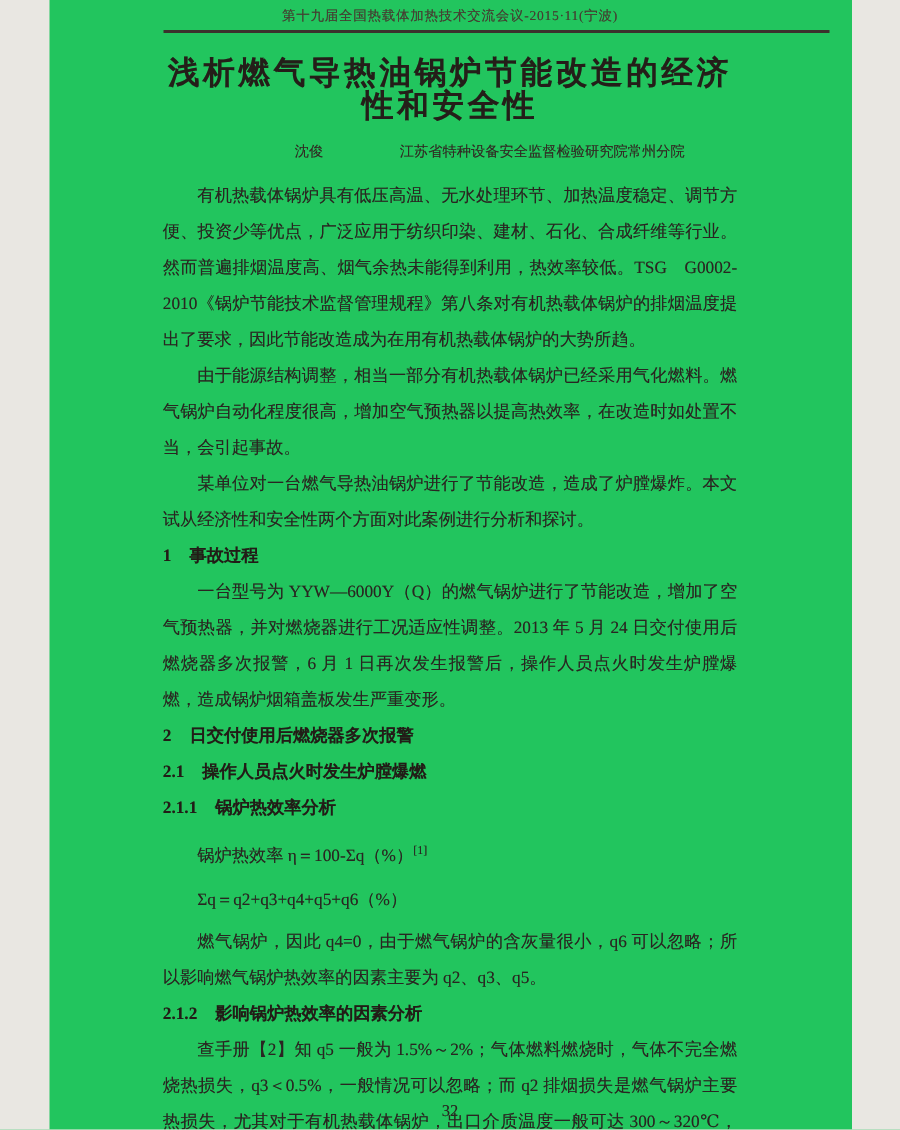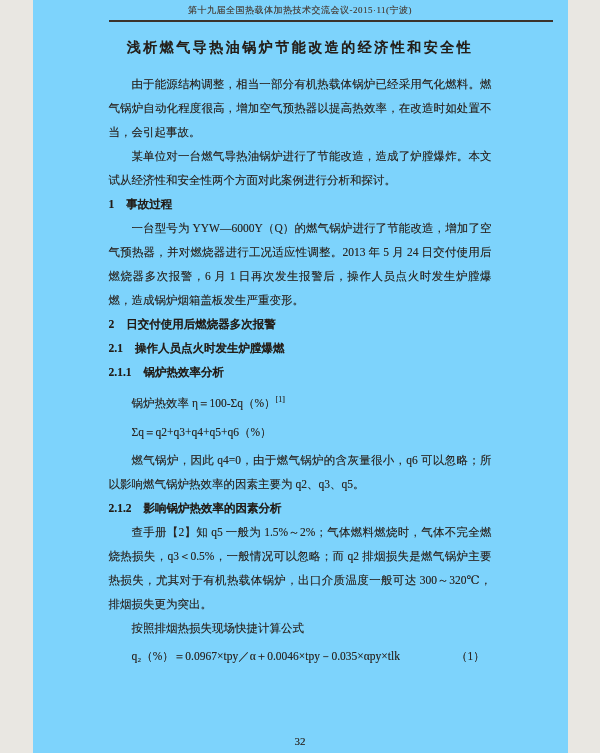--- a/index.html
+++ b/index.html
@@ -1,20 +1,20 @@
 <!DOCTYPE html>
 <html><head>
 <meta charset="utf-8">
 <style>
   html,body{margin:0;padding:0;background:#e9e7e2;}
   .page{
     position:relative;
     width:535px;height:753px;
     margin:0 auto;
-    background:#7dd3fc;
+    background:#22c55e;
     overflow:hidden;
     font-family:"Liberation Serif","DejaVu Serif",serif;
     color:#2a2522;
     text-shadow:0 0 0.4px rgba(40,30,20,0.45);
   }
   .content{padding:4px 76px 0 76px;}
   .journal-header{
     text-align:center;
     font-size:9px;
     letter-spacing:0.5px;
@@ -22,21 +22,21 @@
     line-height:13px;
   }
   .header-rule{
     width:444px;height:2px;
     margin:3px auto 0 auto;
     background:#3b332c;
   }
   .paper-title{
     margin:15px 0 0 0;
     text-align:center;
-    font-size:14px;
+    font-size:21px;
     font-weight:bold;
     letter-spacing:2.5px;
     color:#241e19;
     line-height:22px;
   }
   .authors{margin:13px 0 0 88px;font-size:9.5px;line-height:17px;color:#332b25;}
   .author-row{display:flex;}
   .author-name{width:34px;flex:none;}
   .author-affil{margin-left:36px;}
   .body{margin-top:8px;font-size:11.5px;line-height:24px;text-align:justify;}
@@ -56,23 +56,28 @@
 
 <div class="page">
   <div class="content">
 
     <div class="journal-header">第十九届全国热载体加热技术交流会议-2015·11(宁波)</div>
     <div class="header-rule"></div>
 
     <h1 class="paper-title">浅析燃气导热油锅炉节能改造的经济性和安全性</h1>
 
     <div class="authors">
+      <div class="author-row">
+        <span class="author-name">沈俊</span>
+        <span class="author-affil">江苏省特种设备安全监督检验研究院常州分院</span>
+      </div>
     </div>
 
     <div class="body">
+      <p>有机热载体锅炉具有低压高温、无水处理环节、加热温度稳定、调节方便、投资少等优点，广泛应用于纺织印染、建材、石化、合成纤维等行业。然而普遍排烟温度高、烟气余热未能得到利用，热效率较低。TSG　G0002-2010《锅炉节能技术监督管理规程》第八条对有机热载体锅炉的排烟温度提出了要求，因此节能改造成为在用有机热载体锅炉的大势所趋。</p>
       <p>由于能源结构调整，相当一部分有机热载体锅炉已经采用气化燃料。燃气锅炉自动化程度很高，增加空气预热器以提高热效率，在改造时如处置不当，会引起事故。</p>
       <p>某单位对一台燃气导热油锅炉进行了节能改造，造成了炉膛爆炸。本文试从经济性和安全性两个方面对此案例进行分析和探讨。</p>
 
       <h3><span class="sec-num">1</span><span>事故过程</span></h3>
 
       <p>一台型号为 YYW—6000Y（Q）的燃气锅炉进行了节能改造，增加了空气预热器，并对燃烧器进行工况适应性调整。2013 年 5 月 24 日交付使用后燃烧器多次报警，6 月 1 日再次发生报警后，操作人员点火时发生炉膛爆燃，造成锅炉烟箱盖板发生严重变形。</p>
 
       <h3><span class="sec-num">2</span><span>日交付使用后燃烧器多次报警</span></h3>
 
       <h3><span class="sec-num">2.1</span><span>操作人员点火时发生炉膛爆燃</span></h3>

